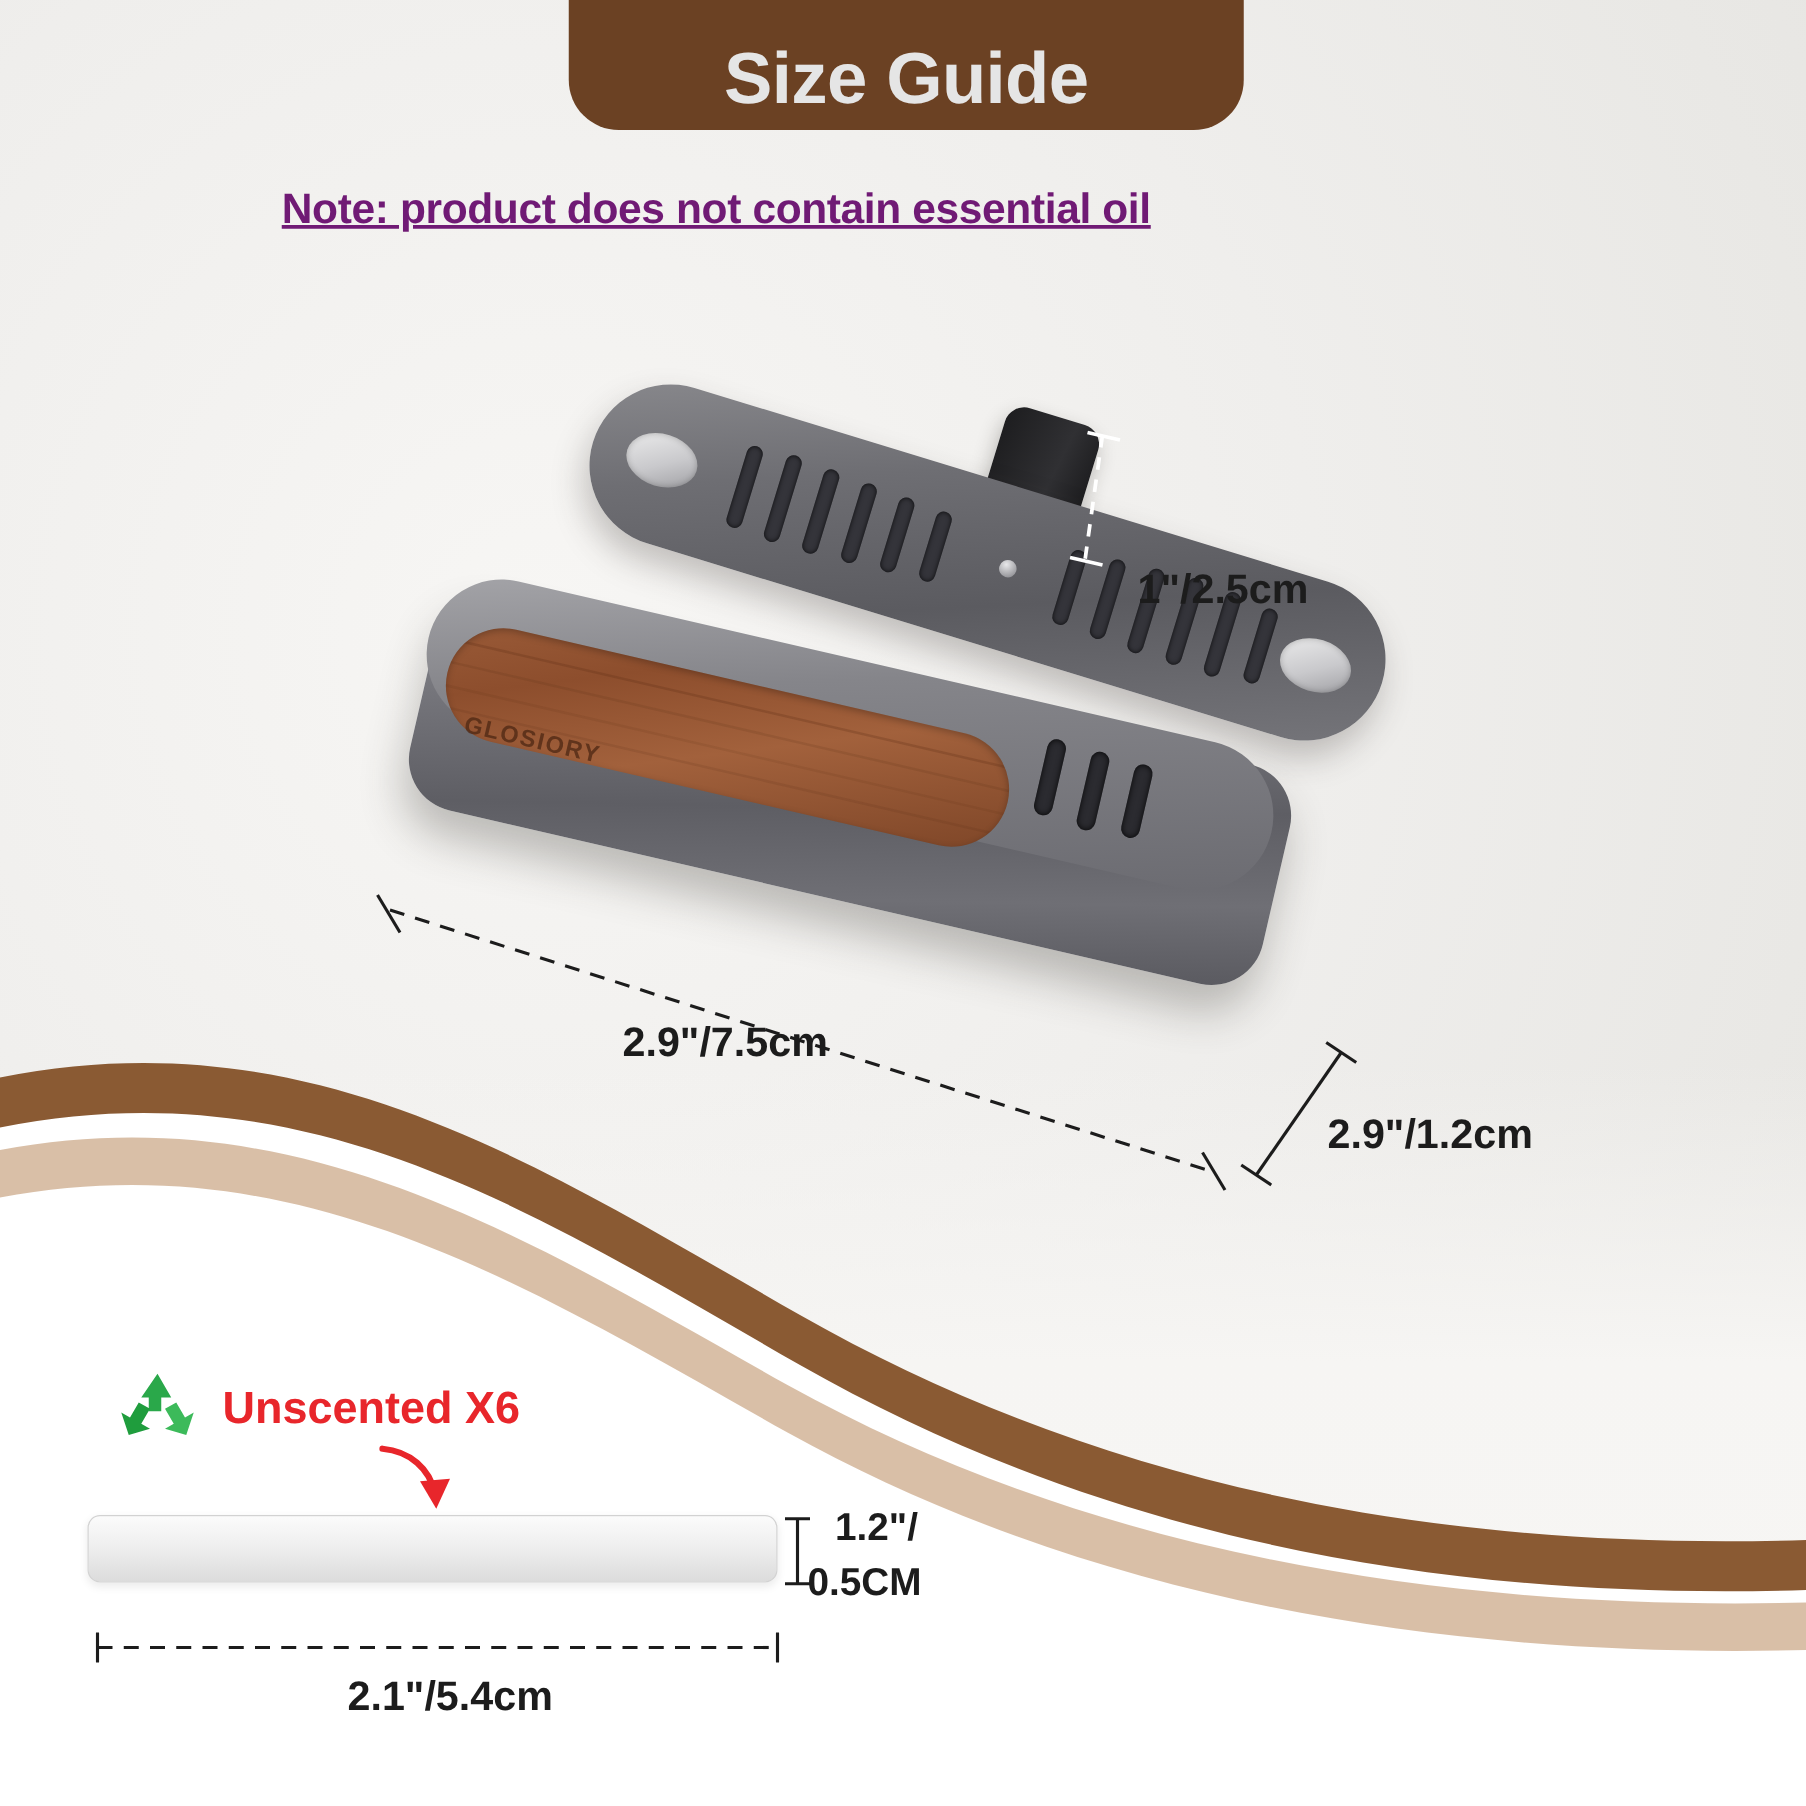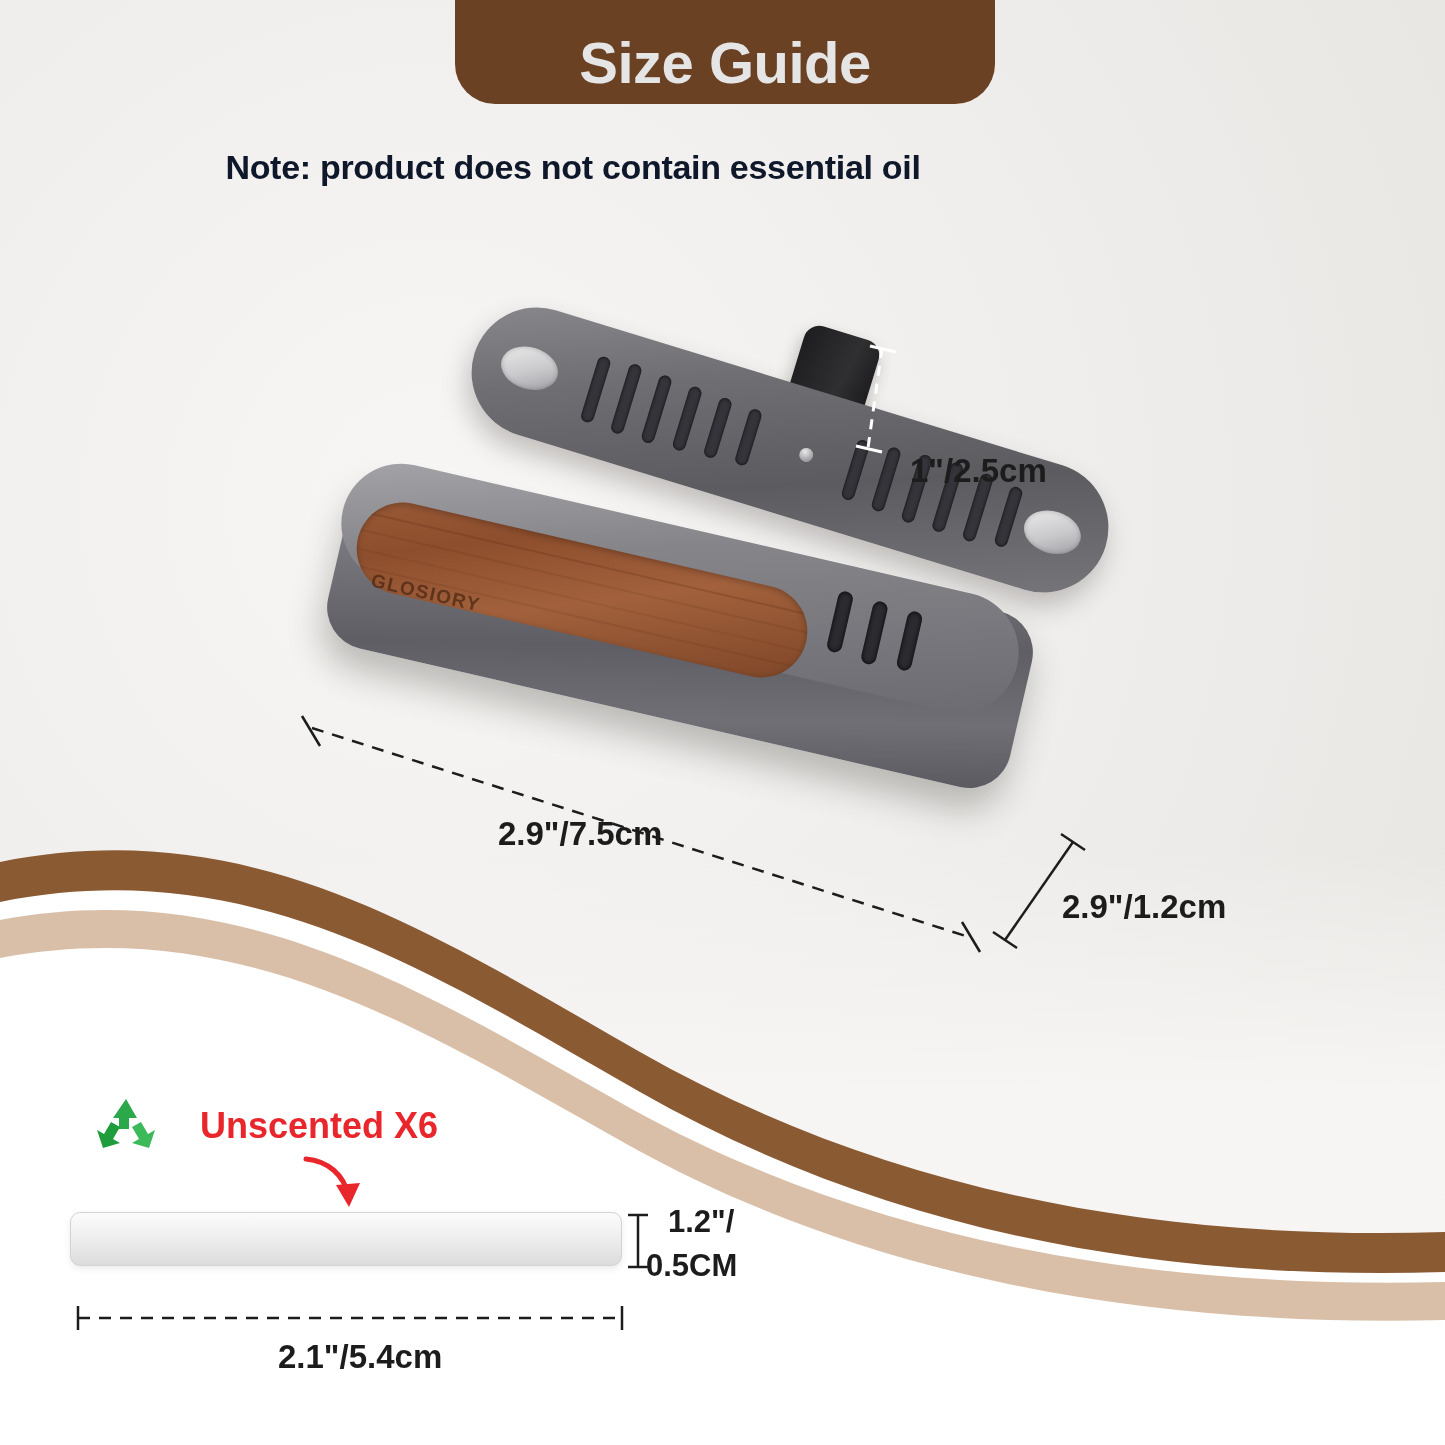--- a/index.html
+++ b/index.html
@@ -50,24 +50,25 @@
     font-weight: bold;
     letter-spacing: -0.5px;
     line-height: 1;
   }
   #note {
     position: absolute;
     top: 148px;
     left: 0;
     width: 1146px;
     text-align: center;
-    color: #0f172a;
+    color: #701a75;
     font-size: 34px;
     font-weight: bold;
     letter-spacing: -0.3px;
+    text-decoration: underline;
   }
 
   
   #swoosh {
     position: absolute;
     left: 0;
     top: 820px;
     width: 1445px;
     height: 625px;
     pointer-events: none;
@@ -213,21 +214,21 @@
     font-weight: bold;
     white-space: nowrap;
   }
   .dim-label.small {
     font-size: 31px;
   }
 
   
   #refill-label {
     position: absolute;
-    left: 200px;
+    left: 178px;
     top: 1105px;
     color: #e8262b;
     font-size: 36px;
     font-weight: bold;
   }
   #recycle-icon {
     position: absolute;
     left: 95px;
     top: 1096px;
     width: 62px;

